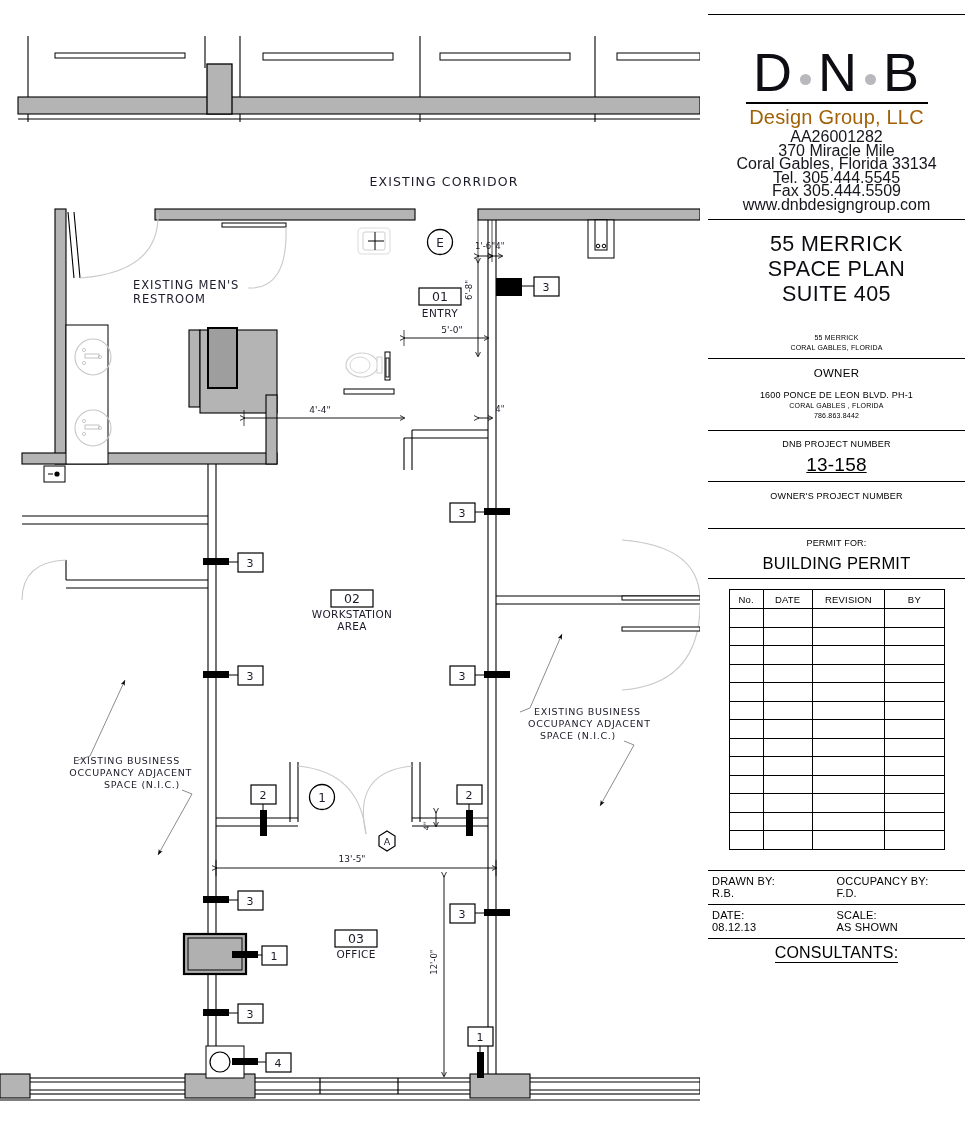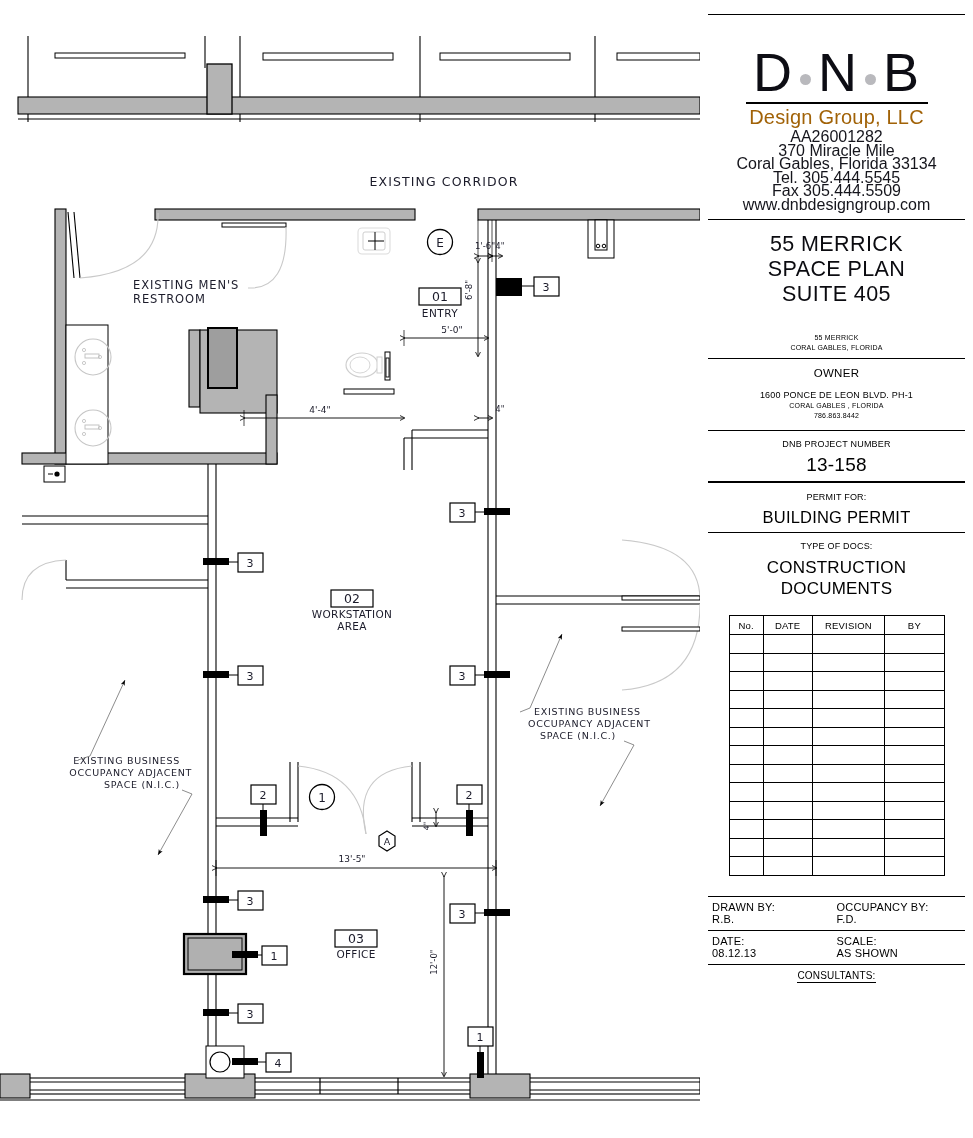--- a/index.html
+++ b/index.html
@@ -122,21 +122,21 @@
     display: flex;
     padding: 4px 12px 3px 12px;
     font-size: 11px;
     letter-spacing: 0.2px;
     align-items: flex-end;
   }
   .foot-col { width: 50%; }
   .foot-val { padding-bottom: 2px; }
   .consult {
     text-align: center;
-    font-size: 10px;
+    font-size: 16px;
     letter-spacing: 0.2px;
     padding-top: 5px;
   }
   .consult span { border-bottom: 1px solid #000; padding-bottom: 1px; }
 </style>
 </head>
 <body>
 
 <div id="sheet">
 
@@ -542,40 +542,39 @@
       <div class="med">OWNER</div>
       <div class="small" style="padding-top:10px;">1600 PONCE DE LEON BLVD. PH-1</div>
       <div class="tiny">CORAL GABLES , FLORIDA</div>
       <div class="tiny">786.863.8442</div>
     </div>
 
     <div class="tb-rule" style="margin-top:8px;"></div>
 
     <div class="tb-sec" style="padding-top:7px;padding-bottom:5px;">
       <div class="small">DNB PROJECT NUMBER</div>
-      <div class="xbig" style="padding-top:4px;">13-158</div>
+      <div class="xbig" style="padding-top:4px;text-decoration:underline;">13-158</div>
     </div>
 
     <div class="tb-rule"></div>
 
+    <div class="tb-sec" style="padding-top:8px;padding-bottom:26px;">
+      <div class="small">OWNER'S PROJECT NUMBER</div>
+      <div class="med"></div>
+    </div>
 
     <div class="tb-rule"></div>
 
     <div class="tb-sec" style="padding-top:8px;padding-bottom:5px;">
       <div class="small">PERMIT FOR:</div>
       <div class="big" style="padding-top:5px;">BUILDING PERMIT</div>
     </div>
 
     <div class="tb-rule"></div>
 
-    <div class="tb-sec" style="padding-top:7px;padding-bottom:6px;">
-      <div class="small">TYPE OF DOCS:</div>
-      <div class="docs" style="padding-top:5px;">CONSTRUCTION</div>
-      <div class="docs">DOCUMENTS</div>
-    </div>
 
     <div style="padding-top:10px;">
       <table id="rev-table">
         <thead>
           <tr>
             <th class="col-no">No.</th>
             <th class="col-date">DATE</th>
             <th class="col-rev">REVISION</th>
             <th class="col-by">BY</th>
           </tr>

